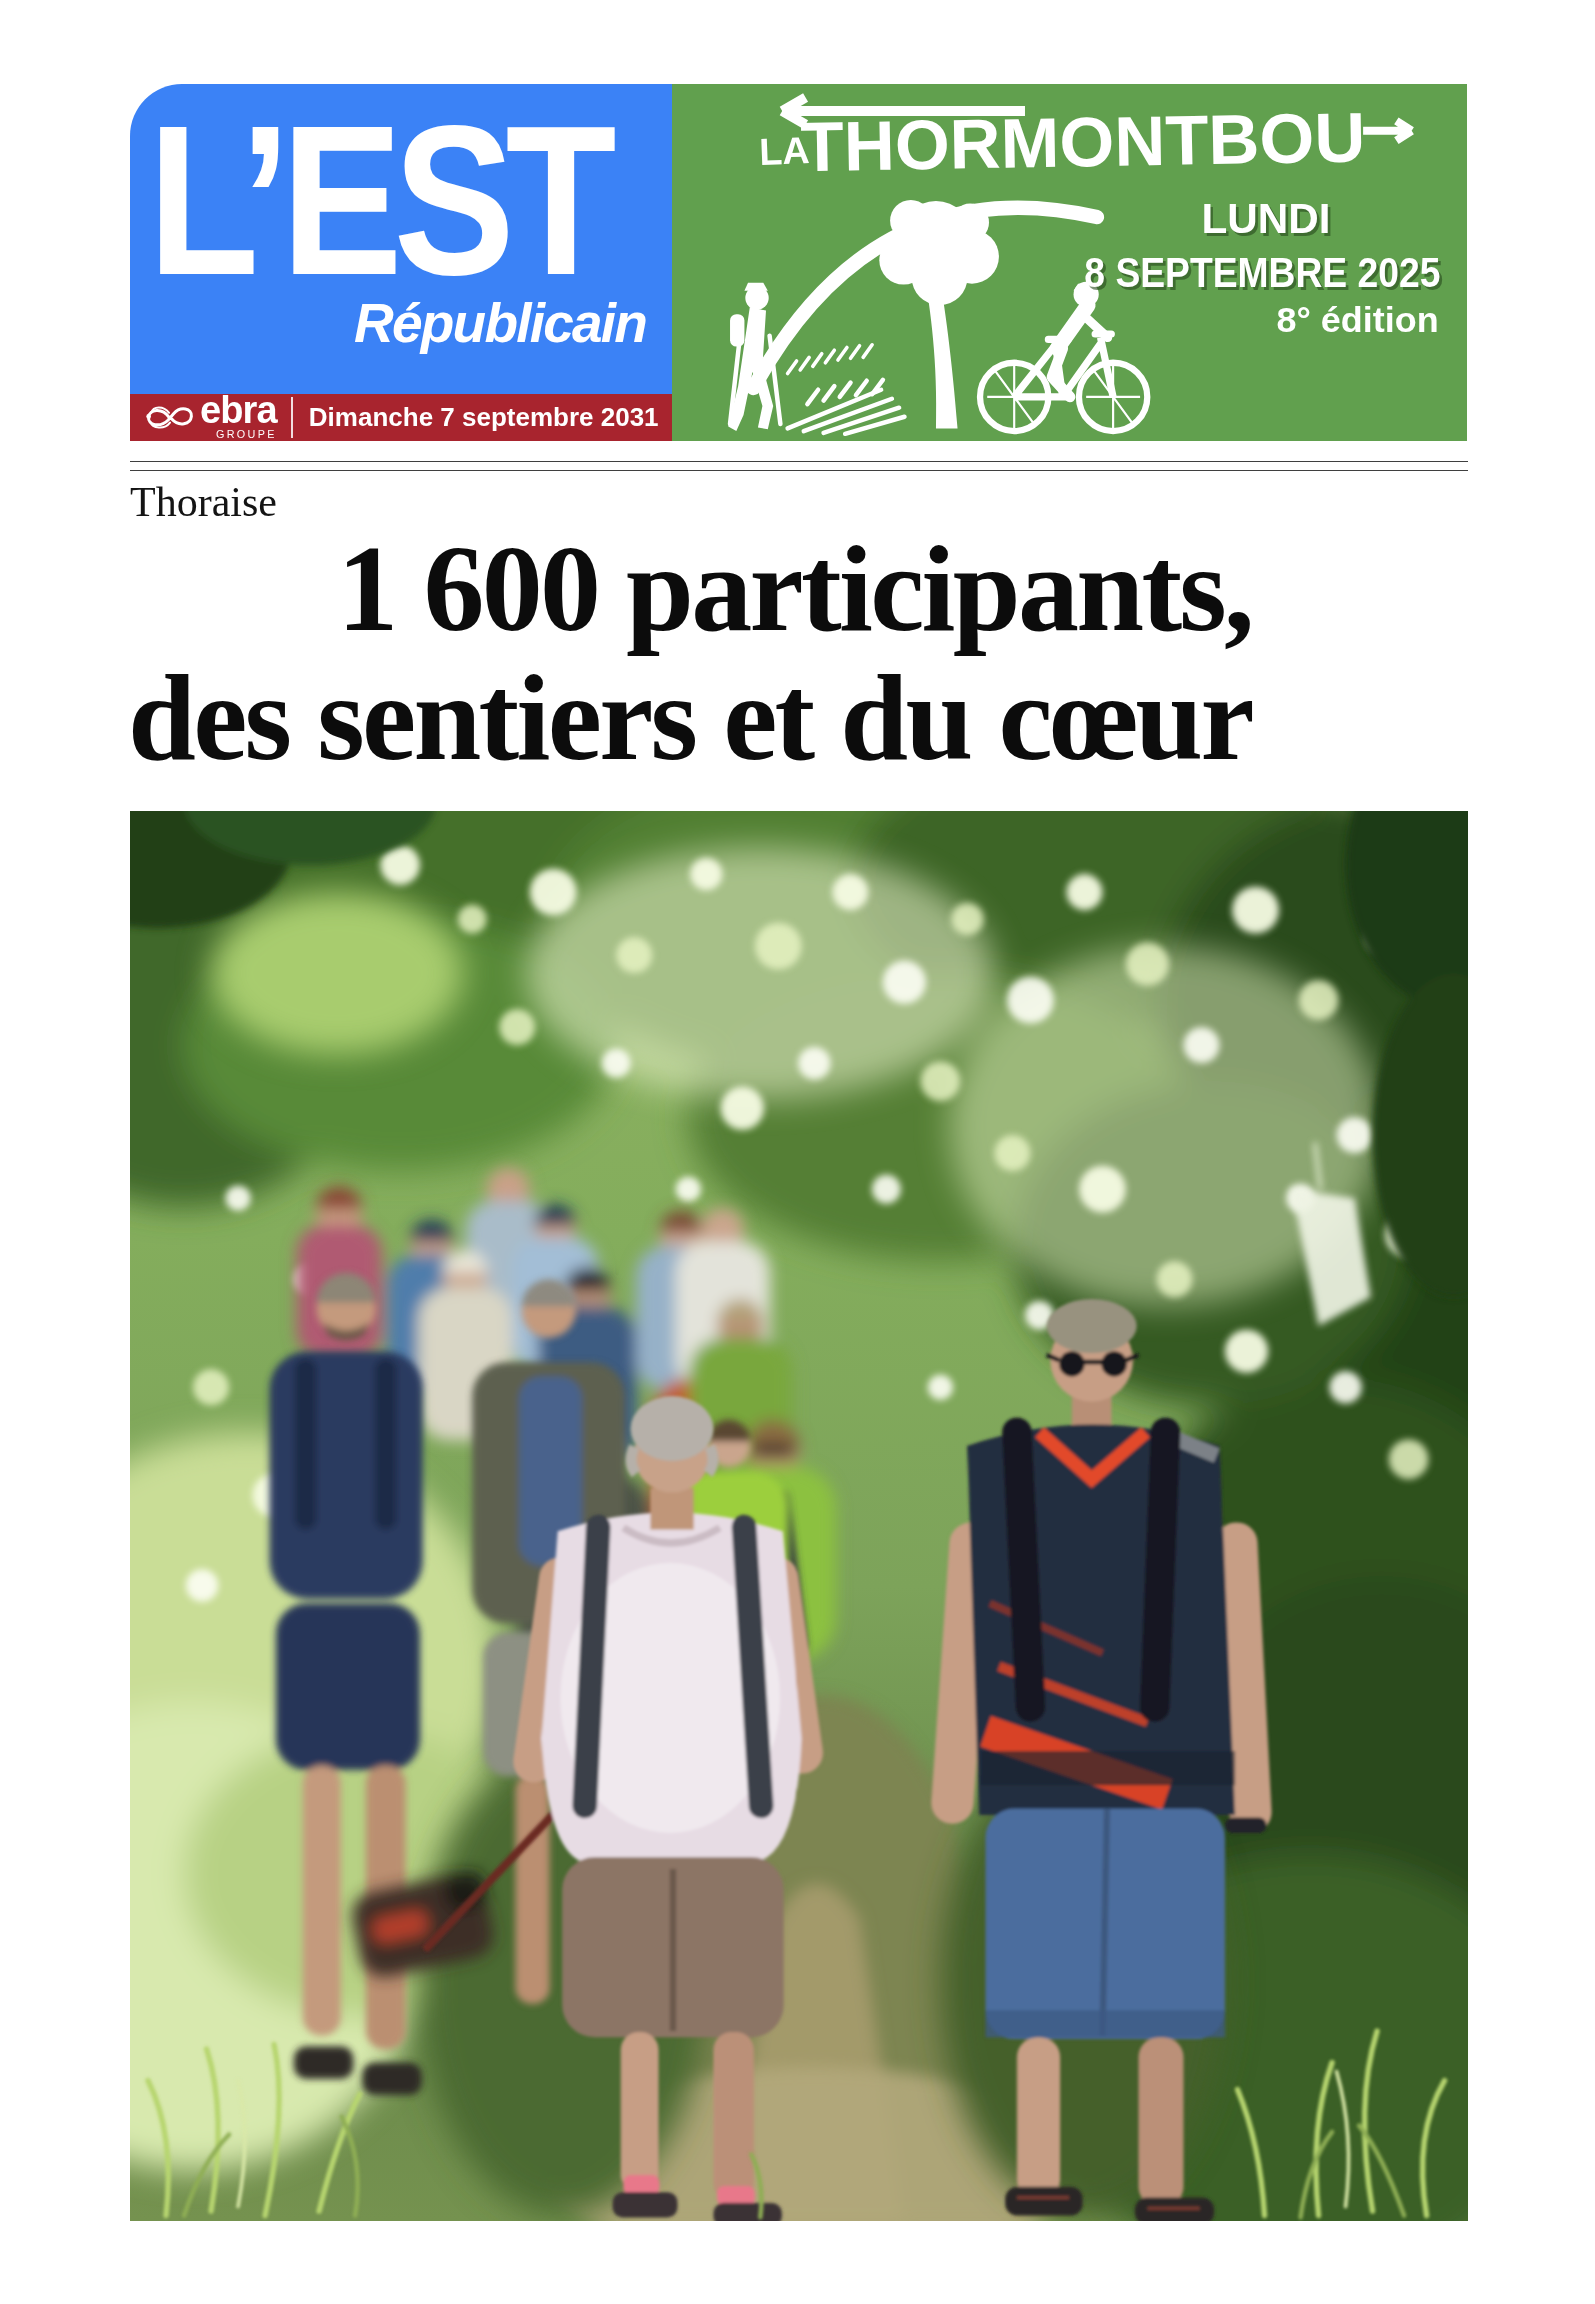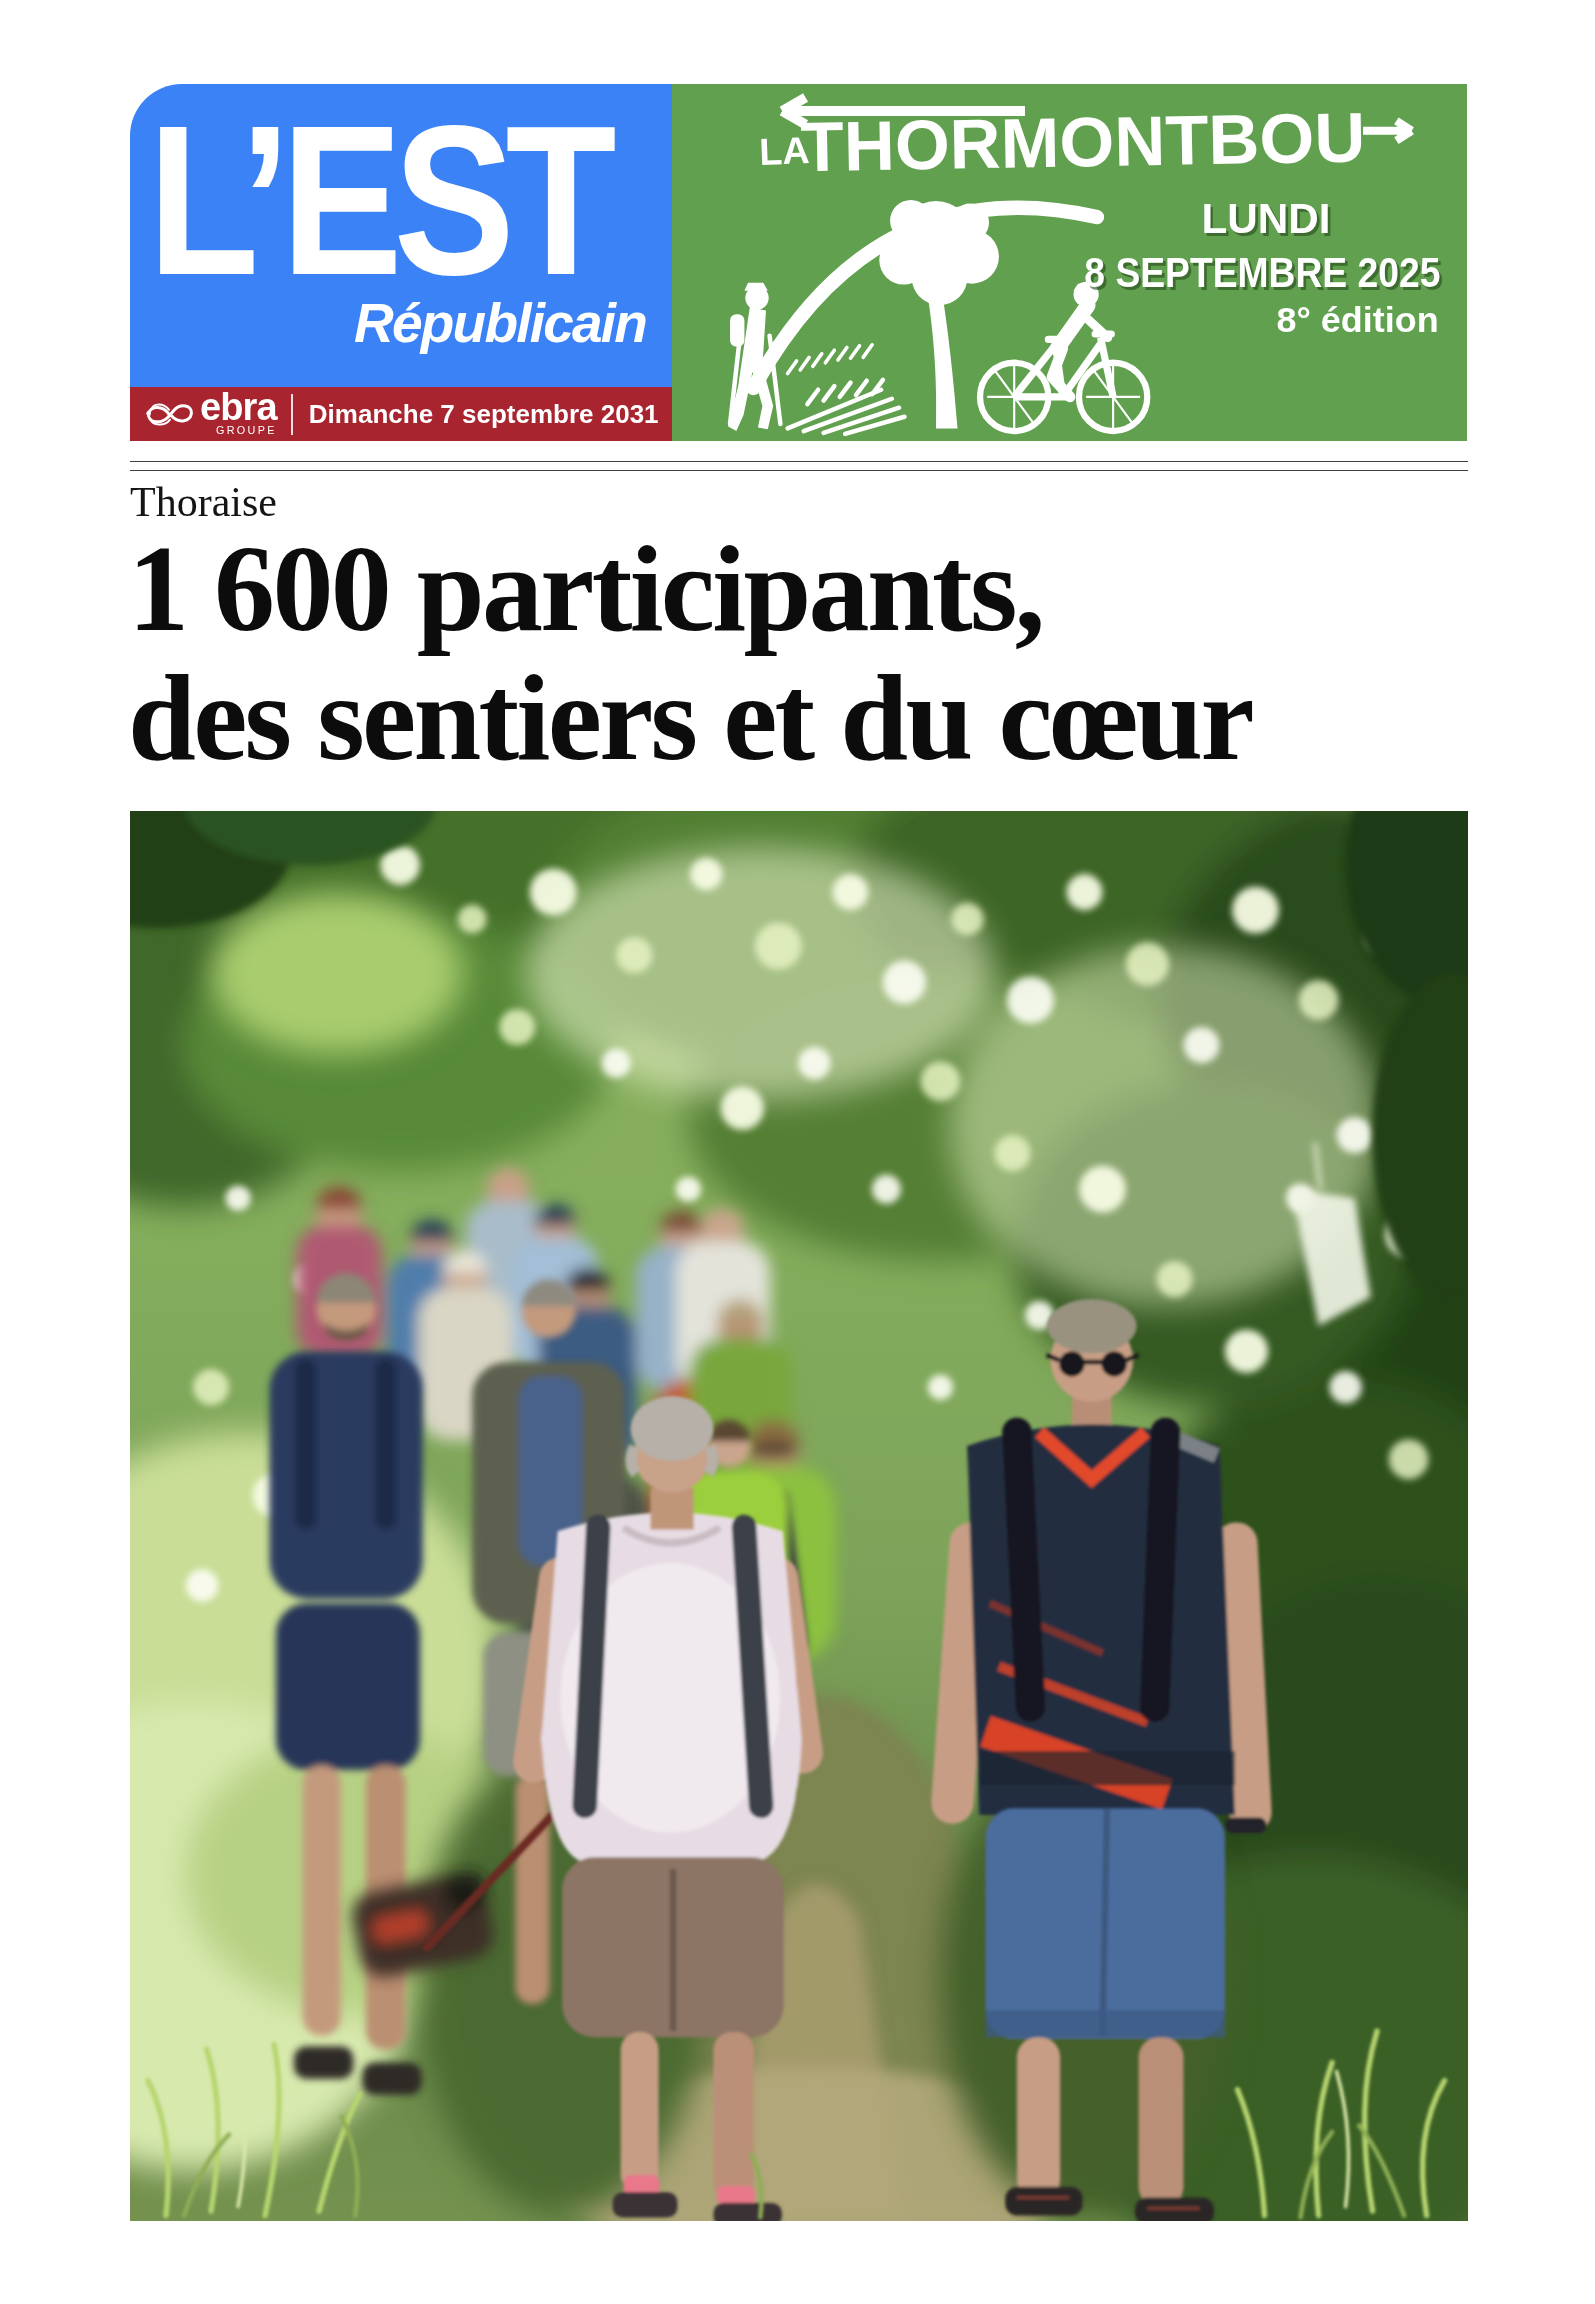--- a/index.html
+++ b/index.html
@@ -7,42 +7,42 @@
         font-family:"Liberation Sans",sans-serif;}
 
   
   .brand-block{position:absolute;left:130px;top:84px;width:543px;height:357px;
                background:#3b82f6;border-top-left-radius:52px;overflow:hidden;}
   .brand-title{position:absolute;left:18px;top:9px;line-height:1;color:#fff;
                font-weight:bold;font-size:214px;letter-spacing:-10.8px;
                transform:scaleX(.85);transform-origin:left top;white-space:nowrap;}
   .brand-sub{position:absolute;right:27px;top:212px;color:#fff;font-weight:bold;
              font-style:italic;font-size:55px;letter-spacing:-1.8px;line-height:1;}
-  .brand-band{position:absolute;left:0;bottom:0;width:100%;height:54px;background:#a8242e;
+  .brand-band{position:absolute;left:0;bottom:0;width:100%;height:47px;background:#a8242e;
               display:flex;align-items:center;}
   .ebra{display:flex;align-items:flex-end;margin-left:14.4px;}
   .ebra svg{display:block;margin-bottom:3.6px;}
   .ebra-txt{display:flex;flex-direction:column;align-items:flex-end;margin-left:3.6px;}
   .ebra-word{color:#fff;font-weight:bold;font-size:38px;line-height:.78;letter-spacing:-0.9px;}
   .ebra-groupe{color:#fff;font-size:10.8px;letter-spacing:2.3px;margin-top:1.8px;}
   .band-divider{width:1.8px;height:41px;background:rgba(255,255,255,.85);margin:0 16px 0 14.4px;}
   .band-date{color:#fff;font-weight:bold;font-size:26px;letter-spacing:0;}
 
   
   .event-banner{position:absolute;left:672px;top:84px;width:795px;height:357px;background:#61a04e;}
   .event-banner svg{position:absolute;left:0;top:0;}
 
   
   .rule{position:absolute;left:130px;top:461px;width:1338px;height:8px;
         border-top:1.8px solid #3f3f3f;border-bottom:1.8px solid #3f3f3f;}
   .kicker{position:absolute;left:130px;top:481px;font-family:"Liberation Serif",serif;
           font-size:42px;color:#141414;line-height:1;}
   .headline{position:absolute;left:128px;top:524px;margin:0;font-family:"Liberation Serif",serif;
             font-weight:bold;color:#0c0c0c;font-size:122px;line-height:129px;
-            letter-spacing:-2.7px;white-space:nowrap;}
+            letter-spacing:-2.7px;white-space:nowrap;text-align:right;}
   .headline span{display:block;}
 
   
   .photo{position:absolute;left:130px;top:811px;width:1338px;height:1410px;margin:0;
          overflow:hidden;background:#7fa554;}
   .photo svg{display:block;}
 </style>
 </head>
 <body>
 

